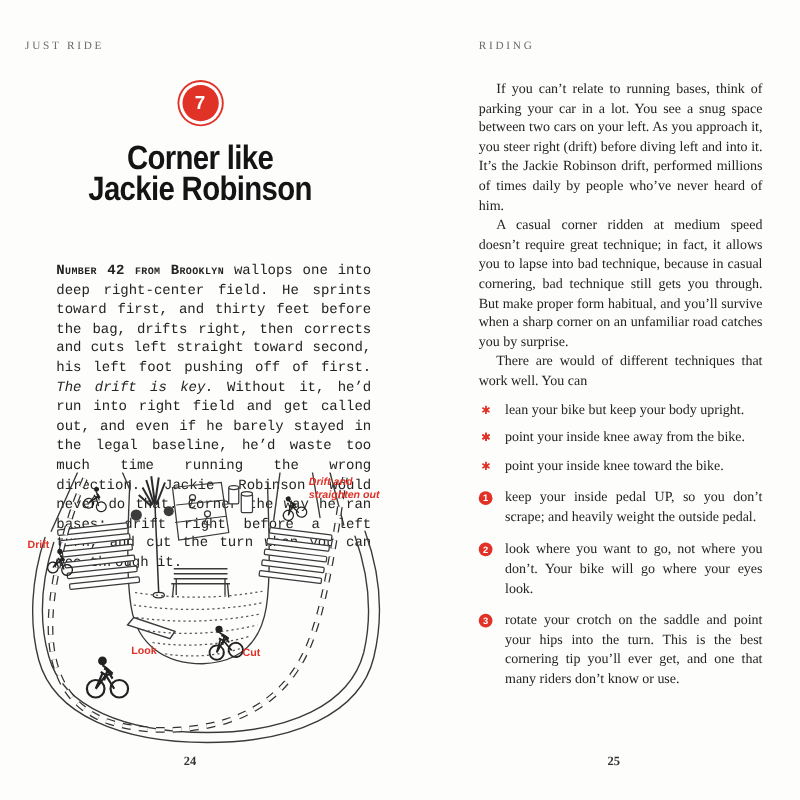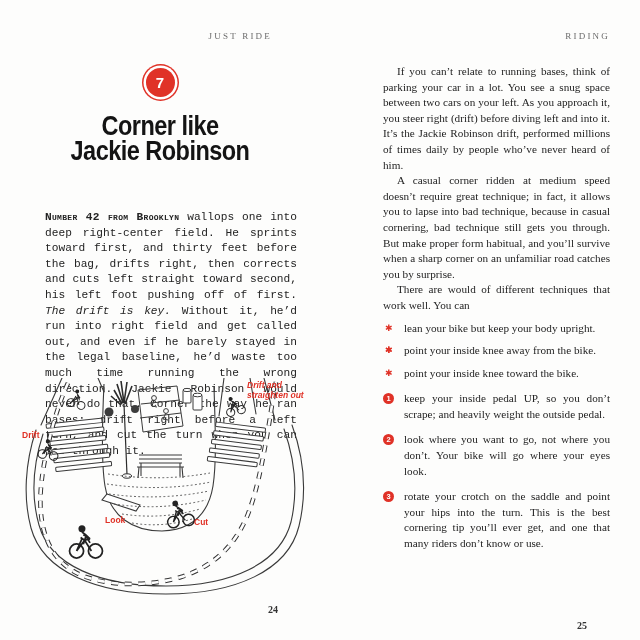--- a/index.html
+++ b/index.html
@@ -1,23 +1,23 @@
 <!DOCTYPE html>
 <html style="--accent: #e03227; --ink: #232323; --muted: #6b6b6b;"><head>
 <meta charset="utf-8">
 <style>
   :root{ --accent:#e03227; --ink:#232323; --muted:#6b6b6b; }
   html,body{margin:0;padding:0;}
   body{background:#ffffff;font-family:"Liberation Serif",serif;}
   #spread{position:relative;width:640px;height:640px;background:#fdfdfc;overflow:hidden;}
 
   .running-head{position:absolute;top:31px;font-family:"Liberation Serif",serif;
-    font-size:9px;letter-spacing:2.2px;color:var(--muted);text-align:right;}
+    font-size:9px;letter-spacing:2.2px;color:var(--muted);text-align:left;}
   .page-num{position:absolute;top:604px;font-family:"Liberation Serif",serif;
-    font-weight:700;font-size:10px;color:#333;text-align:right;}
+    font-weight:700;font-size:10px;color:#333;text-align:center;}
 
   
   .chapter-head{position:absolute;left:38px;top:64px;width:244px;text-align:center;}
   .badge{width:29px;height:29px;border-radius:50%;background:var(--accent);
     box-shadow:0 0 0 2.5px #fff,0 0 0 4px var(--accent);margin:4px auto 0 auto;
     color:#fff;font:700 15px/29px "Liberation Sans",sans-serif;text-align:center;}
   .chapter-title{margin-top:17px;font:700 27px/25px "Liberation Sans",sans-serif;
     letter-spacing:-0.6px;color:#141414;transform:scaleX(.87);transform-origin:50% 0;}
 
   
@@ -192,15 +192,15 @@
         <span class="numcircle">2</span>
         <span>look where you want to go, not where you don’t. Your bike will go where your eyes look.</span>
       </div>
       <div class="num-item">
         <span class="numcircle">3</span>
         <span>rotate your crotch on the saddle and point your hips into the turn. This is the best cornering tip you’ll ever get, and one that many riders don’t know or use.</span>
       </div>
     </div>
   </div>
 
-  <div class="page-num" style="left:335px;width:252px;margin-top:16px;">25</div>
+  <div class="page-num" style="left:365px;width:252px;">25</div>
 
 </div>
 
 </body></html>

